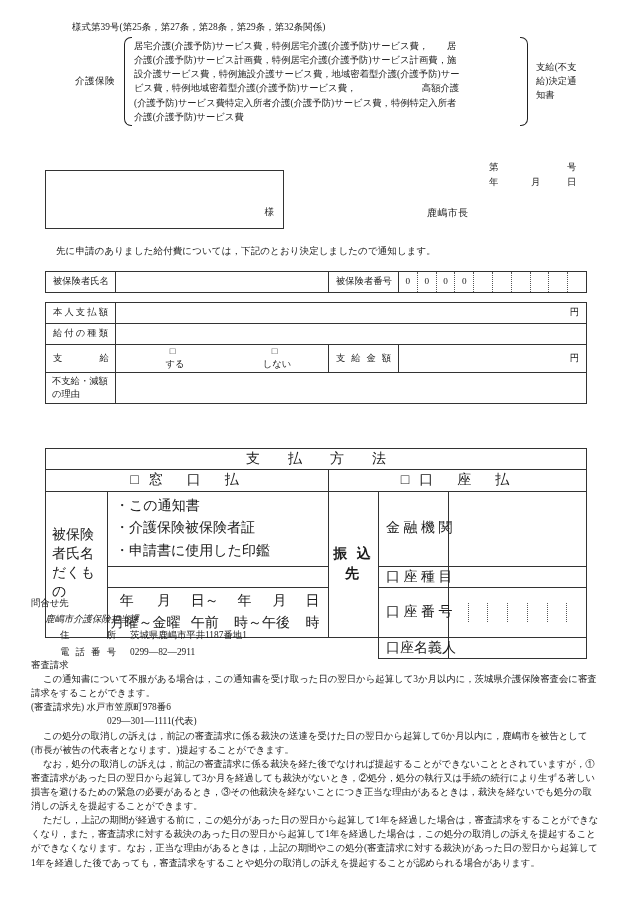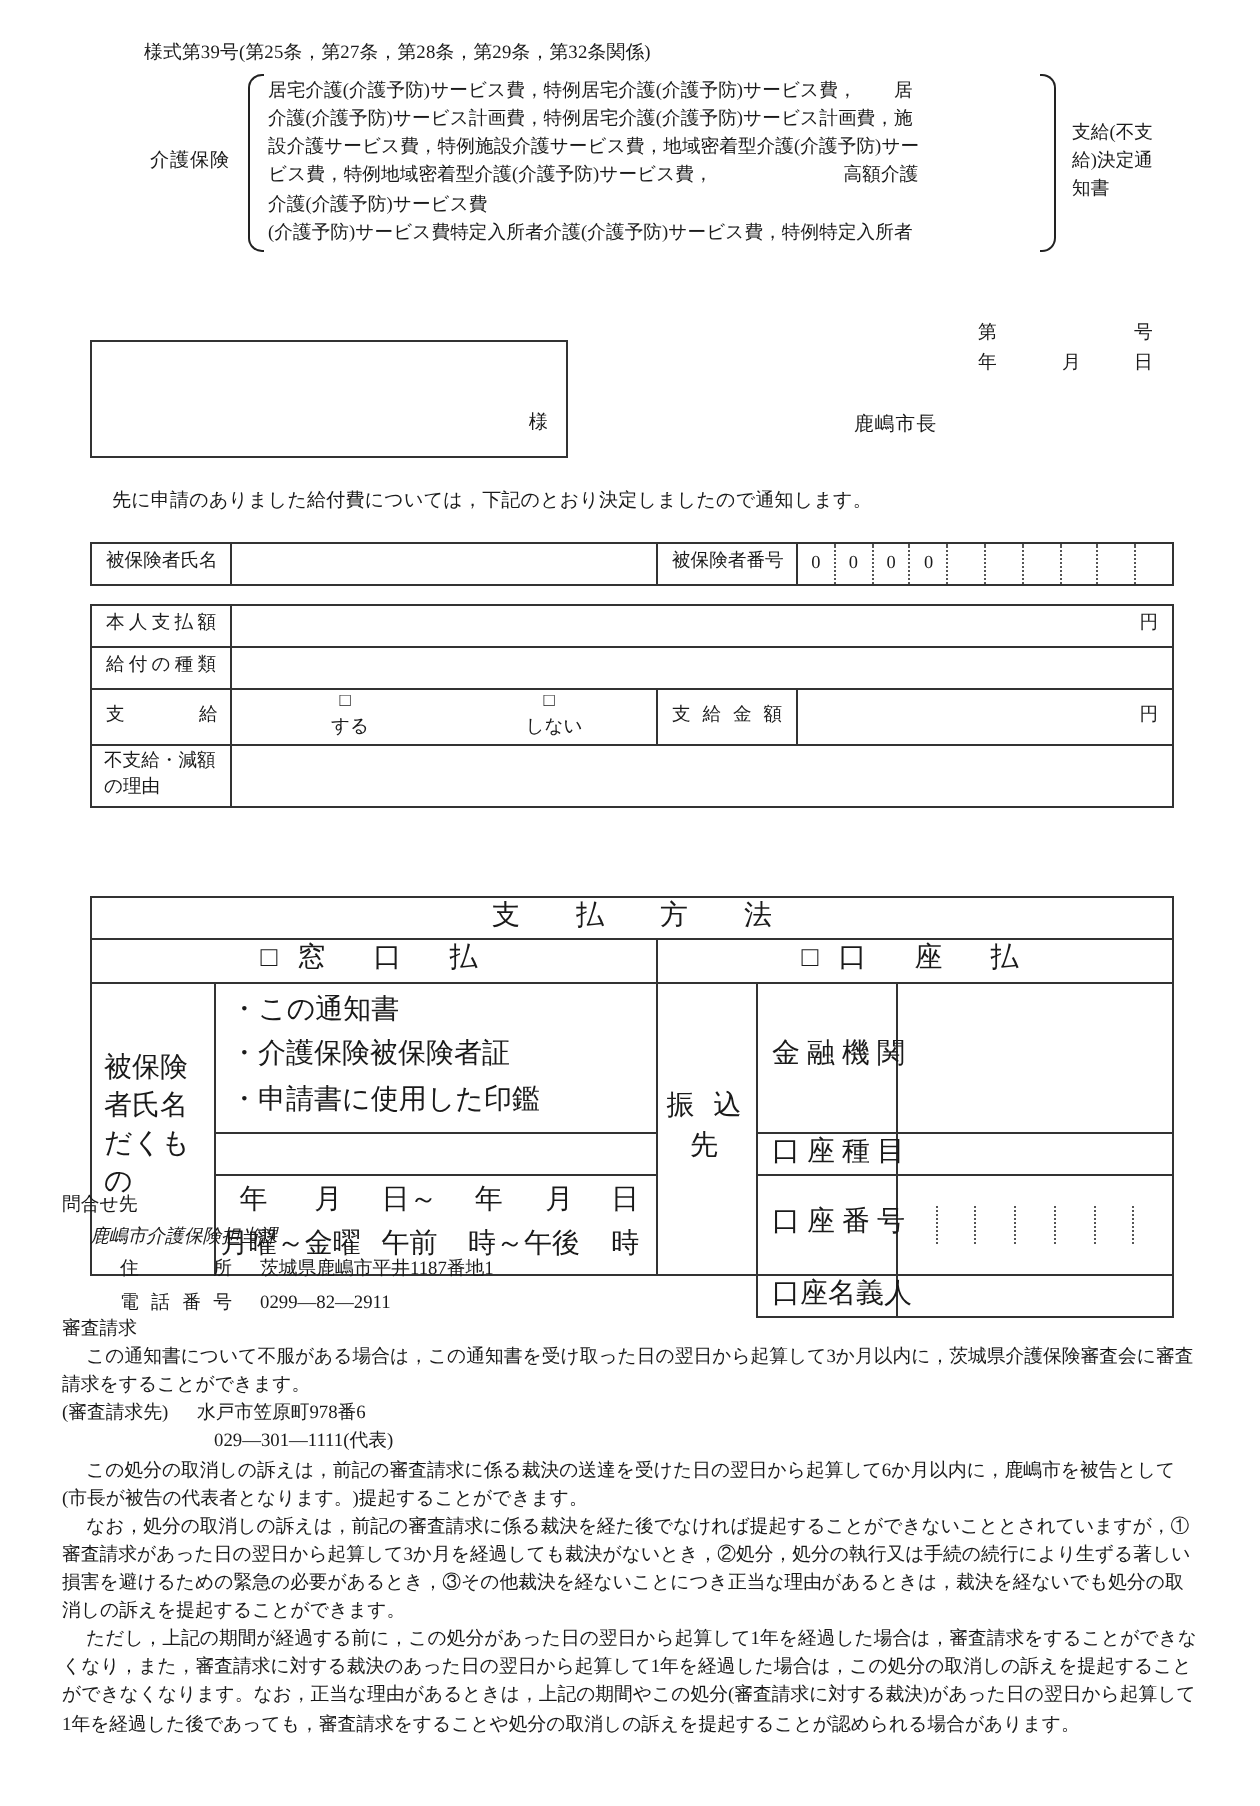--- a/index.html
+++ b/index.html
@@ -118,21 +118,21 @@
   .chk { display: inline-block; margin-right: 5px; }
 
   
   .t-pay {
     position: absolute; left: 45px; top: 448px; width: 541px;
   }
   .t-pay td { font-size: 14px; }
   .pay-head { text-align: center; letter-spacing: 7px; height: 18px; padding-left: 7px; }
   .pay-sub { text-align: center; height: 17px; letter-spacing: 5px; }
   .bring-list { padding: 3px 0 3px 7px; line-height: 1.62; }
-  .furikomi { text-align: center; letter-spacing: 3px; }
+  .furikomi { text-align: center; letter-spacing: 3px; font-weight: bold; }
   .pay-period { line-height: 1.6; padding: 2px 0; }
   .pp-row { display: flex; }
   .pp-row span { display: block; text-align: center; }
 
   
   .contact { position: absolute; left: 31px; top: 595px; font-size: 9.4px; line-height: 1.72; }
   .contact .l1 { margin-left: 0px; }
   .contact .l2 { margin-left: 14px; font-style: italic; }
   .contact .l3 { margin-left: 29px; display: flex; }
   .contact .l3 .k { width: 56px; display: inline-block; text-align: justify; text-align-last: justify; }
@@ -154,22 +154,22 @@
   <div class="form-no">様式第39号(第25条，第27条，第28条，第29条，第32条関係)</div>
 
   <div class="title-block">
     <div class="title-left">介護保険</div>
     <div class="brace-wrap">
       <div class="brace-text">
         <div>居宅介護(介護予防)サービス費，特例居宅介護(介護予防)サービス費，　　居</div>
         <div>介護(介護予防)サービス計画費，特例居宅介護(介護予防)サービス計画費，施</div>
         <div>設介護サービス費，特例施設介護サービス費，地域密着型介護(介護予防)サー</div>
         <div>ビス費，特例地域密着型介護(介護予防)サービス費，　　　　　　　高額介護</div>
+        <div>(介護予防)サービス費特定入所者介護(介護予防)サービス費，特例特定入所者</div>
         <div>介護(介護予防)サービス費</div>
-        <div>(介護予防)サービス費特定入所者介護(介護予防)サービス費，特例特定入所者</div>
       </div>
     </div>
     <div class="title-right">
       <div>支給(不支</div>
       <div>給)決定通</div>
       <div>知書</div>
     </div>
   </div>
 
   <div class="doc-meta">
@@ -358,21 +358,21 @@
       <span class="k">電話番号</span>
       <span class="v">0299—82—2911</span>
     </div>
   </div>
 
   <div class="appeal">
     <div class="hd">審査請求</div>
     <p class="ind">この通知書について不服がある場合は，この通知書を受け取った日の翌日から起算して3か月以内に，茨城県介護保険審査会に審査請求をすることができます。</p>
     <p class="sub1">
       <span>(審査請求先)</span>
-      <span style="margin-left:12px">水戸市笠原町978番6</span>
+      <span style="margin-left:0">水戸市笠原町978番6</span>
     </p>
     <p class="sub2">029—301—1111(代表)</p>
     <p class="ind">この処分の取消しの訴えは，前記の審査請求に係る裁決の送達を受けた日の翌日から起算して6か月以内に，鹿嶋市を被告として(市長が被告の代表者となります。)提起することができます。</p>
     <p class="ind">なお，処分の取消しの訴えは，前記の審査請求に係る裁決を経た後でなければ提起することができないこととされていますが，①審査請求があった日の翌日から起算して3か月を経過しても裁決がないとき，②処分，処分の執行又は手続の続行により生ずる著しい損害を避けるための緊急の必要があるとき，③その他裁決を経ないことにつき正当な理由があるときは，裁決を経ないでも処分の取消しの訴えを提起することができます。</p>
     <p class="ind">ただし，上記の期間が経過する前に，この処分があった日の翌日から起算して1年を経過した場合は，審査請求をすることができなくなり，また，審査請求に対する裁決のあった日の翌日から起算して1年を経過した場合は，この処分の取消しの訴えを提起することができなくなります。なお，正当な理由があるときは，上記の期間やこの処分(審査請求に対する裁決)があった日の翌日から起算して1年を経過した後であっても，審査請求をすることや処分の取消しの訴えを提起することが認められる場合があります。</p>
   </div>
 
 </div>
 
 </body></html>

